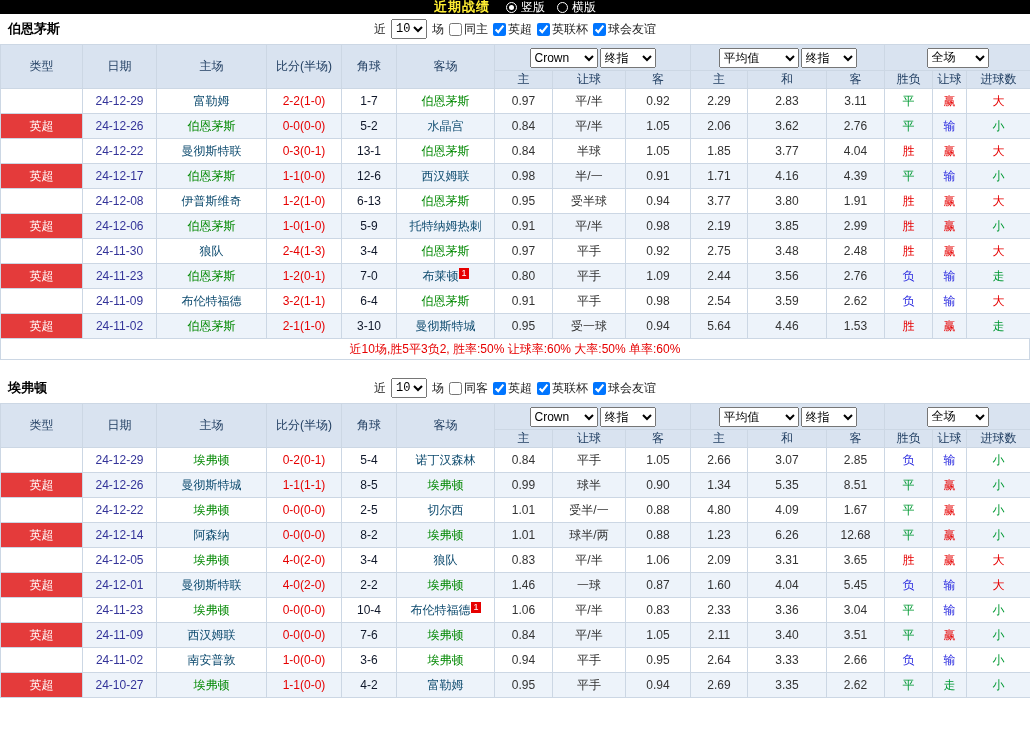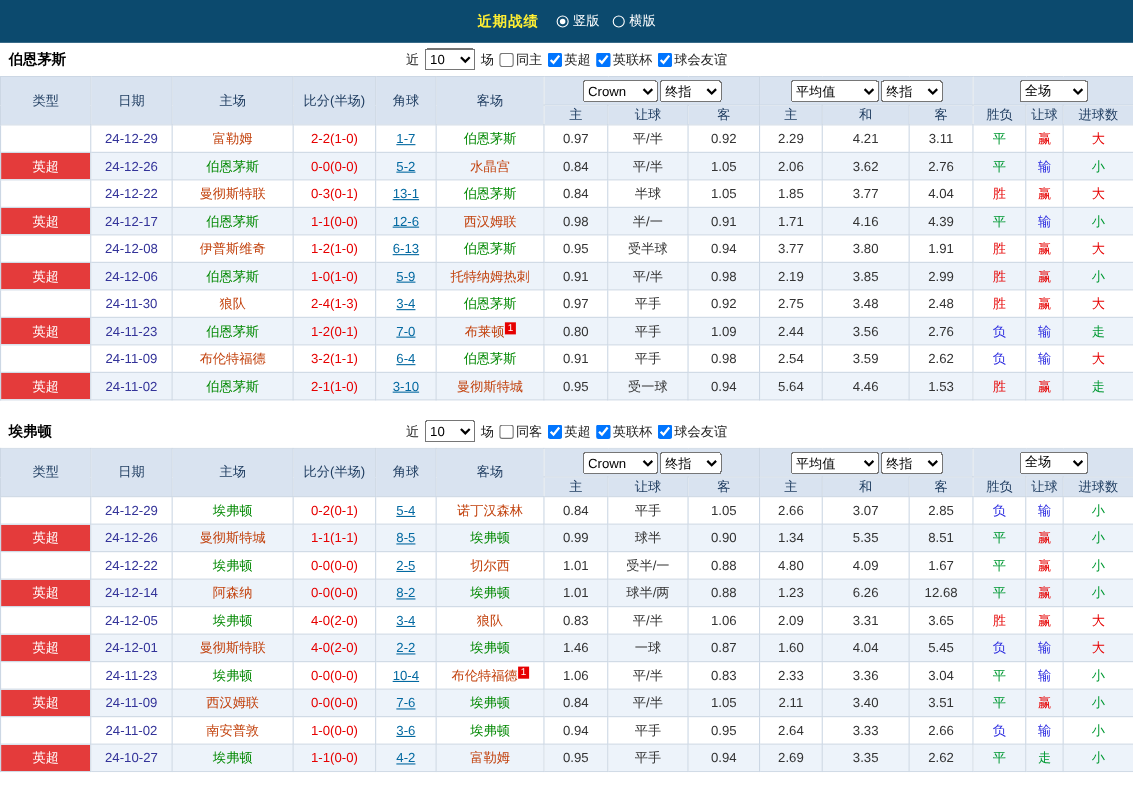--- a/index.html
+++ b/index.html
@@ -6,42 +6,42 @@
   body {
     margin: 0;
     width: 1030px;
     background: #fff;
     color: #000;
     font-family: "Liberation Sans", "DejaVu Sans", sans-serif;
     font-size: 12px;
   }
   
   .topbar {
-    height: 39px;
-    background: #0c4a6e;
+    height: 14px;
+    background: #000000;
     display: flex;
     align-items: center;
     justify-content: center;
     gap: 16px;
     color: #fff;
   }
   .topbar-title { font-weight: bold; font-size: 13px; color: #ffee33; letter-spacing: 1px; }
   .radio-group { display: inline-flex; align-items: center; gap: 12px; }
   .radio-item { display: inline-flex; align-items: center; gap: 4px; cursor: pointer; }
   .radio-circle {
     width: 11px; height: 11px; border: 1px solid #fff; border-radius: 50%;
     display: inline-flex; align-items: center; justify-content: center; background: transparent;
   }
   .radio-circle.on::after { content: ""; width: 5px; height: 5px; border-radius: 50%; background: #fff; }
   
   .sec-head { height: 30px; position: relative; display: flex; align-items: center; justify-content: center; background: #fff; }
   .team-name { position: absolute; left: 8px; font-weight: bold; font-size: 13px; color: #000; }
   .filters { display: flex; align-items: center; gap: 5px; color: #222; }
   .filters select { height: 20px; font-size: 12px; }
-  .sel-count { width: 46px; }
+  .sel-count { width: 36px; font-family: Liberation Mono, monospace; }
   .cb { display: inline-flex; align-items: center; gap: 2px; cursor: pointer; }
   .cb input { width: 13px; height: 13px; margin: 0; }
   
   table.grid { border-collapse: collapse; width: 1030px; table-layout: fixed; }
   .grid th, .grid td {
     border: 1px solid #ccd7e4; text-align: center; padding: 0 2px;
     overflow: hidden; white-space: nowrap;
   }
   .grid thead th { background: #d9e3f0; color: #1c3a5e; font-weight: normal; }
   .grid thead tr.hrow1 th { height: 26px; }
@@ -50,23 +50,23 @@
   .sel-book { width: 68px; }
   .sel-kind { width: 56px; }
   .sel-avg { width: 80px; }
   .sel-scope { width: 62px; font-family: Liberation Mono, monospace; }
   .grid tbody td { height: 25px; background: #fff; }
   .grid tbody tr:nth-child(even) td { background: #edf3fa; }
   td.league { background: #e43b3b; color: #fff; }
   .grid tbody tr:nth-child(even) td.league { background: #e43b3b; }
   td.date { color: #333399; }
   td.score { color: #e60000; }
-  td.corner { color: #0369a1; text-decoration: underline; }
+  td.corner { color: #0f172a; }
   td.odds { color: #333; }
-  .team { color: #c2410c; }
+  .team { color: #0c4a6e; }
   .team.focus { color: #008800; }
   sup.redcard {
     background: #e60000; color: #fff; font-size: 9px; line-height: 11px;
     display: inline-block; padding: 0 2px; margin-left: 1px; vertical-align: top;
   }
   .c-red { color: #e60000; }
   .c-green { color: #009933; }
   .c-blue { color: #2b2be0; }
   
   .sec-foot {
@@ -173,21 +173,21 @@
           <td class="league">英超</td>
           <td class="date">24-12-29</td>
           <td class="team-cell"><span class="team">富勒姆</span></td>
           <td class="score">2-2(1-0)</td>
           <td class="corner">1-7</td>
           <td class="team-cell"><span class="team focus">伯恩茅斯</span></td>
           <td class="odds">0.97</td>
           <td class="odds">平/半</td>
           <td class="odds">0.92</td>
           <td class="odds">2.29</td>
-          <td class="odds">4.21</td>
+          <td class="odds">2.83</td>
           <td class="odds">3.11</td>
           <td class="c-green">平</td>
           <td class="c-red">赢</td>
           <td class="c-red">大</td>
         </tr>
         <tr>
           <td class="league">英超</td>
           <td class="date">24-12-26</td>
           <td class="team-cell"><span class="team focus">伯恩茅斯</span></td>
           <td class="score">0-0(0-0)</td>
@@ -334,20 +334,21 @@
           <td class="odds">0.94</td>
           <td class="odds">5.64</td>
           <td class="odds">4.46</td>
           <td class="odds">1.53</td>
           <td class="c-red">胜</td>
           <td class="c-red">赢</td>
           <td class="c-green">走</td>
         </tr>
       </tbody>
   </table>
+  <div class="sec-foot">近10场,胜5平3负2, 胜率:50% 让球率:60% 大率:50% 单率:60%</div>
 </div>
 
 <div class="section">
   <div class="sec-head">
     <span class="team-name">埃弗顿</span>
     <span class="filters">
       <span>近</span>
       <select class="sel-count"><option>10</option></select>
       <span>场</span>
       <label class="cb">

